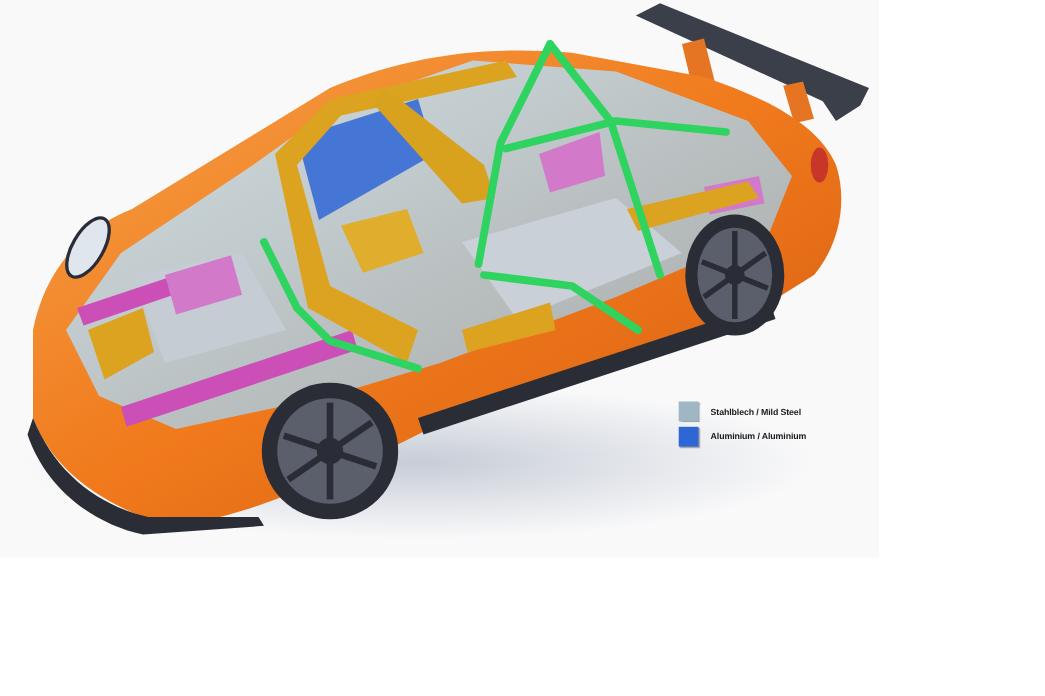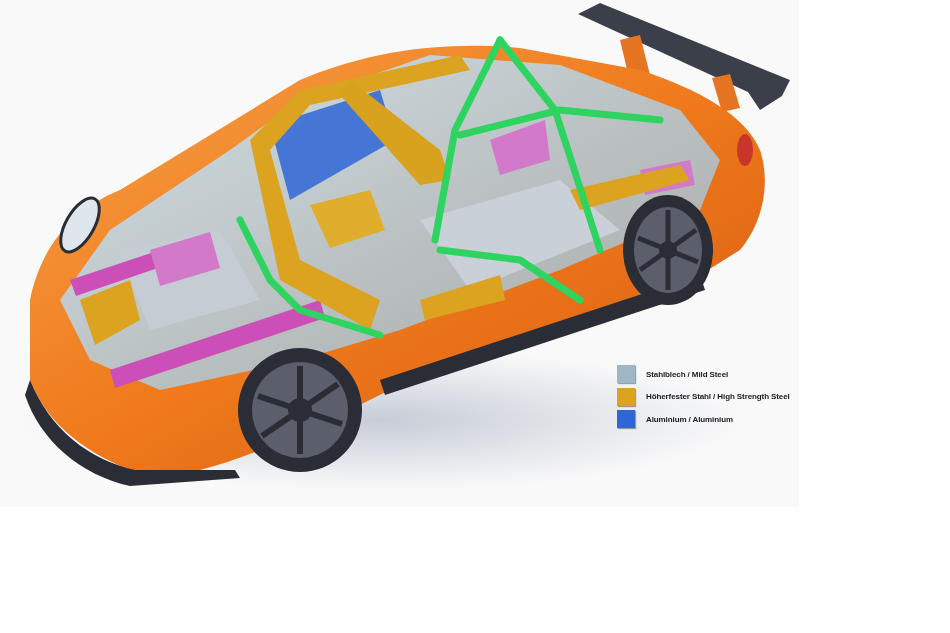--- a/index.html
+++ b/index.html
@@ -100,21 +100,17 @@
 
     <ellipse cx="745" cy="150" rx="8" ry="16" fill="#c8362a"></ellipse>
   </svg>
 
   <div class="legend">
     <div class="legend-row">
       <span class="swatch" style="background:#9fb6c4"></span>
       <span class="legend-label">Stahlblech / Mild Steel</span>
     </div>
     <div class="legend-row">
-      <span class="swatch" style="background:#dca321"></span>
-      <span class="legend-label">Höherfester Stahl / High Strength Steel</span>
-    </div>
-    <div class="legend-row">
       <span class="swatch" style="background:#2f66d6"></span>
       <span class="legend-label">Aluminium / Aluminium</span>
     </div>
   </div>
 </div>
 
 </body></html>

